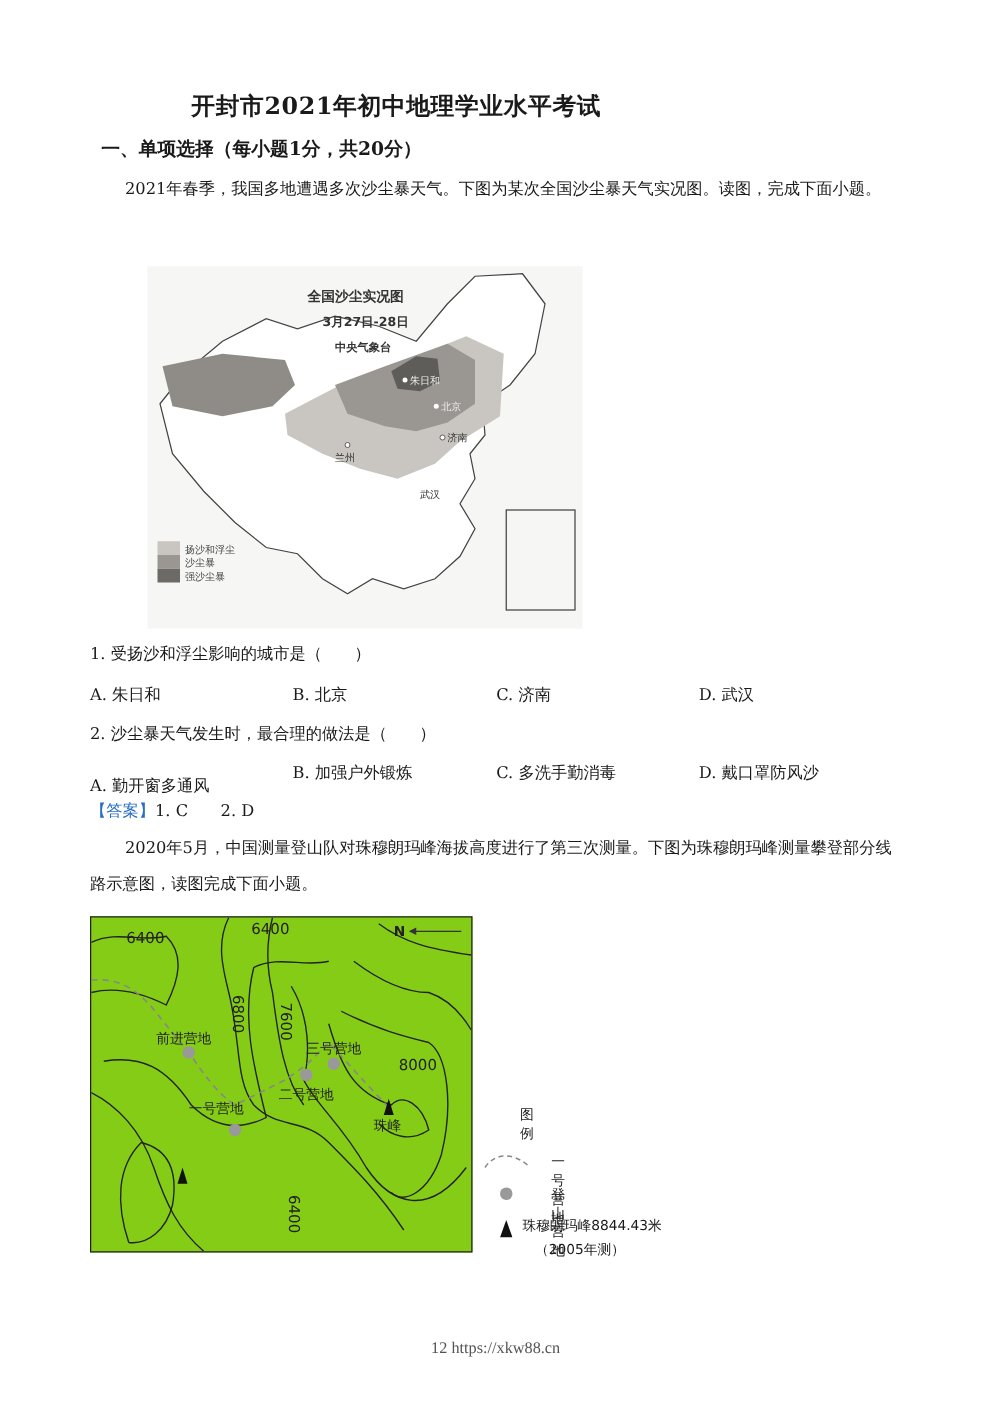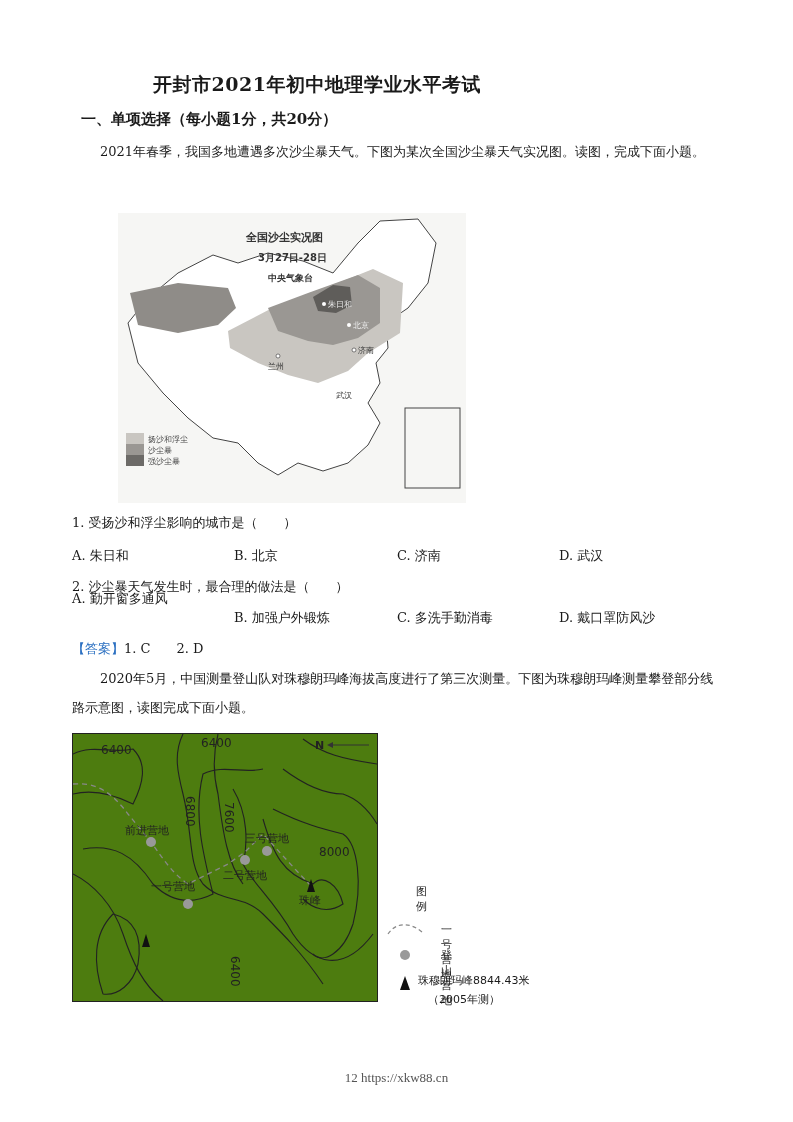--- a/index.html
+++ b/index.html
@@ -7,21 +7,21 @@
          font-family: "DejaVu Serif", "Liberation Serif", serif; color: #1a1a1a; }
   .abs { position: absolute; }
   .title { top: 72px; left: 0; width: 634px; text-align: center; font-size: 19px; font-weight: bold;
            font-family: "DejaVu Serif", serif; letter-spacing: 0.5px; }
   .section { top: 110px; left: 81px; font-size: 15px; font-weight: bold; }
   .para { left: 72px; width: 650px; font-size: 13px; line-height: 29px; text-indent: 28px; }
   .q { left: 72px; font-size: 13px; }
   .opt { font-size: 13px; }
   .answer-tag { color: #2a6fc1; }
   .map1 { top: 213px; left: 118px; width: 348px; height: 290px; background: #f6f6f4; text-align: right; }
-  .map2 { top: 733px; left: 72px; width: 304px; height: 267px; border: 1.5px solid #222; background: #4d7c0f; }
+  .map2 { top: 733px; left: 72px; width: 304px; height: 267px; border: 1.5px solid #222; background: #84cc16; }
   .legend2 { top: 880px; left: 386px; font-family: "DejaVu Sans", sans-serif; font-size: 11px; }
   .footer { top: 1070px; left: 0; width: 793px; text-align: center;
             font-family: Liberation Serif, serif; font-size: 13px; color: #555; }
 </style>
 </head>
 <body>
 
 <div class="abs title">开封市2021年初中地理学业水平考试</div>
 <div class="abs section">一、单项选择（每小题1分，共20分）</div>
 <div class="abs para" style="top:137px;">2021年春季，我国多地遭遇多次沙尘暴天气。下图为某次全国沙尘暴天气实况图。读图，完成下面小题。</div>
@@ -63,21 +63,21 @@
   </svg>
 </div>
 
 <div class="abs q" style="top:514px;">1. 受扬沙和浮尘影响的城市是（　　）</div>
 <div class="abs opt" style="top:547px;left:72px;">A. 朱日和</div>
 <div class="abs opt" style="top:547px;left:234px;">B. 北京</div>
 <div class="abs opt" style="top:547px;left:397px;">C. 济南</div>
 <div class="abs opt" style="top:547px;left:559px;">D. 武汉</div>
 
 <div class="abs q" style="top:578px;">2. 沙尘暴天气发生时，最合理的做法是（　　）</div>
-<div class="abs opt" style="top:590px;left:72px;">A. 勤开窗多通风</div>
+<div class="abs opt" style="top:620px;left:72px;">A. 勤开窗多通风</div>
 <div class="abs opt" style="top:609px;left:234px;">B. 加强户外锻炼</div>
 <div class="abs opt" style="top:609px;left:397px;">C. 多洗手勤消毒</div>
 <div class="abs opt" style="top:609px;left:559px;">D. 戴口罩防风沙</div>
 
 <div class="abs q" style="top:640px;">
   <span class="answer-tag">【答案】</span><span>1. C　　2. D</span>
 </div>
 
 <div class="abs para" style="top:664px;">2020年5月，中国测量登山队对珠穆朗玛峰海拔高度进行了第三次测量。下图为珠穆朗玛峰测量攀登部分线路示意图，读图完成下面小题。</div>
 

